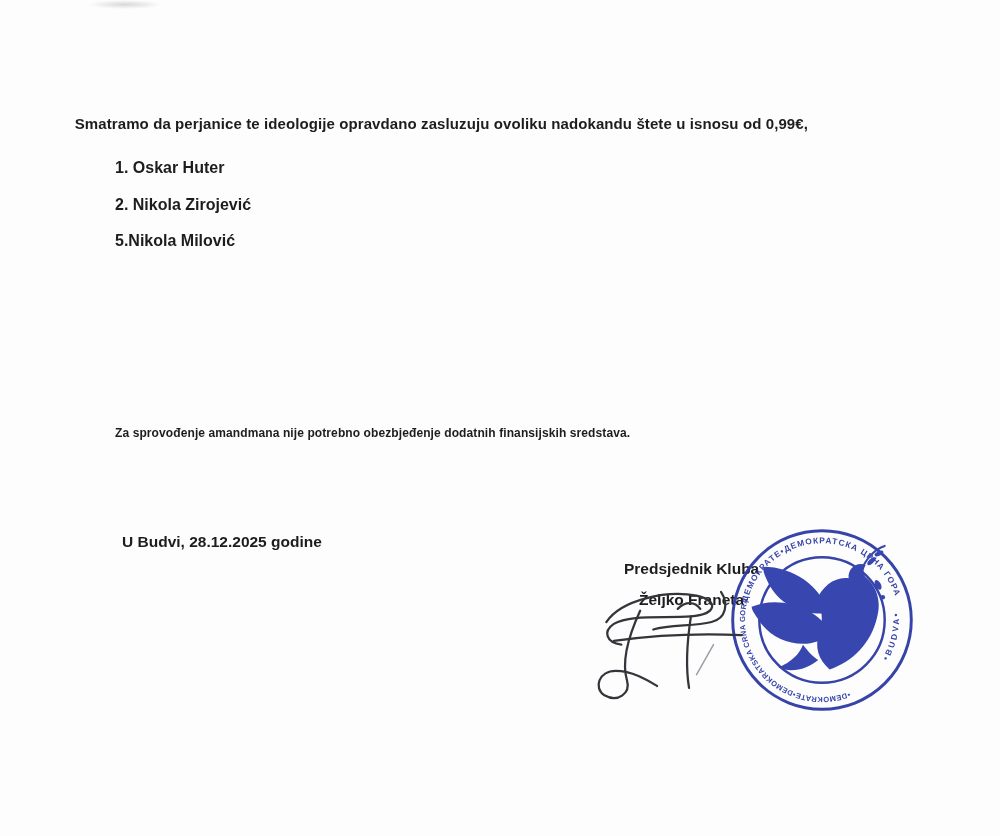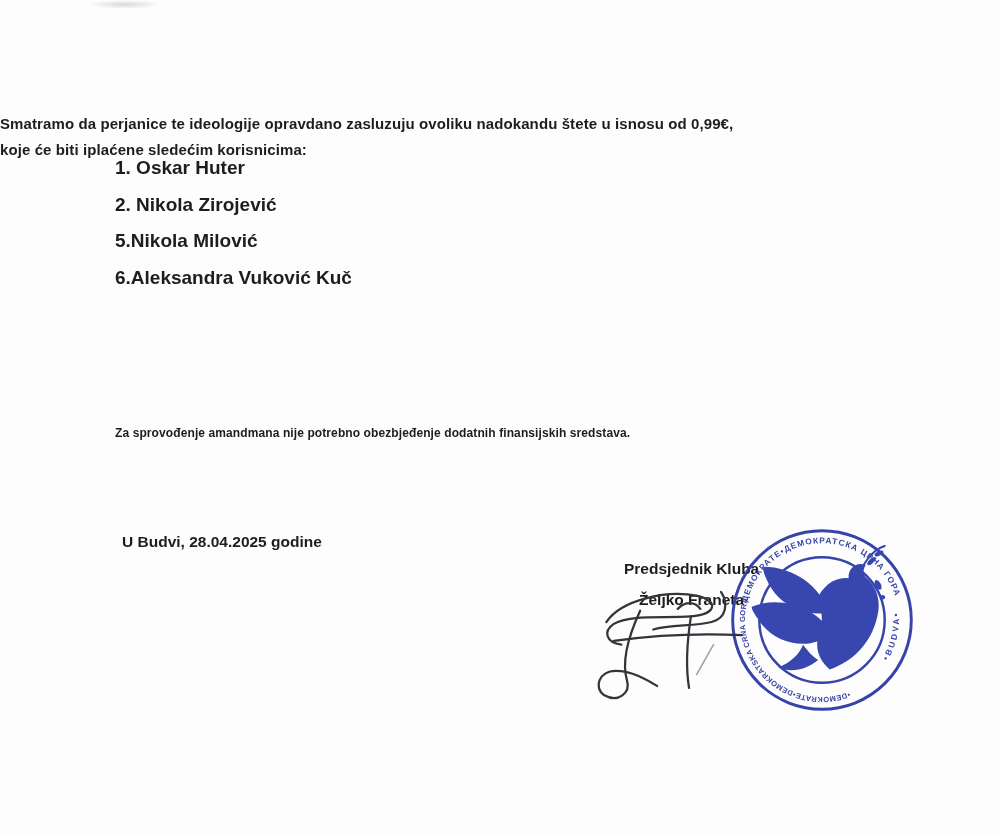--- a/index.html
+++ b/index.html
@@ -10,23 +10,23 @@
   }
   .page{position:absolute;inset:0;}
   .scan-smudge{
     position:absolute;left:88px;top:0;width:74px;height:9px;
     background:radial-gradient(ellipse at center, rgba(120,120,125,.28), rgba(120,120,125,0) 70%);
     pointer-events:none;
   }
   .doc-text{color:#1d1d1f;font-weight:700;}
   .intro{
     position:absolute;left:0;top:96px;width:808px;
-    text-align:left;font-size:15px;line-height:26px;letter-spacing:.1px;
+    text-align:right;font-size:15px;line-height:26px;letter-spacing:.1px;
   }
-  .beneficiaries{position:absolute;left:115px;top:156px;font-size:19px;}
+  .beneficiaries{position:absolute;left:115px;top:156px;font-size:16px;}
   .beneficiaries .list-item{height:36.7px;line-height:24px;}
   .note{position:absolute;left:115px;top:414px;width:800px;font-size:12px;letter-spacing:.1px;}
   .place-date{position:absolute;left:122px;top:533px;font-size:15.5px;}
   .sign-title{position:absolute;left:624px;top:528px;font-size:15.5px;margin-top:32px;}
   .sign-name{position:absolute;left:639px;top:562px;font-size:15.5px;margin-top:29px;}
   .signature-svg{position:absolute;left:580px;top:582px;width:188px;height:128px;z-index:3;}
   .stamp-svg{position:absolute;left:727px;top:525px;width:190px;height:190px;z-index:2;opacity:.95;}
   .stamp-text{font-family:"Liberation Sans", sans-serif;font-weight:700;fill:#2c3aa4;}
   .arc-top{font-size:8.8px;letter-spacing:1.1px;}
   .arc-bottom{font-size:7.9px;letter-spacing:.35px;}
@@ -34,33 +34,31 @@
 </style>
 </head>
 <body>
 
 <div class="page">
 
   <div class="scan-smudge"></div>
 
   <p class="intro doc-text">
     <span>Smatramo da perjanice te ideologije opravdano zasluzuju ovoliku nadokandu štete u isnosu od 0,99€,</span><br>
-    <span>koje će biti iplaćene sledećim korisnicima:</span>
   </p>
 
   <div class="beneficiaries doc-text">
     <div class="list-item">1. Oskar Huter</div>
     <div class="list-item">2. Nikola Zirojević</div>
     <div class="list-item">5.Nikola Milović</div>
-    <div class="list-item">6.Aleksandra Vuković Kuč</div>
   </div>
 
   <p class="note doc-text">Za sprovođenje amandmana nije potrebno obezbjeđenje dodatnih finansijskih sredstava.</p>
 
-  <div class="place-date doc-text">U Budvi, 28.04.2025 godine</div>
+  <div class="place-date doc-text">U Budvi, 28.12.2025 godine</div>
   <div class="sign-title doc-text">Predsjednik Kluba</div>
   <div class="sign-name doc-text">Željko Franeta</div>
 
   <svg class="stamp-svg" viewBox="0 0 200 200" aria-hidden="true">
     <g stroke="#2c3aa4" fill="none">
       <circle cx="100" cy="100" r="94" stroke-width="3.1"></circle>
       <circle cx="100" cy="100" r="66" stroke-width="2.6"></circle>
     </g>
     <defs>
       <path id="arcTop" d="M 20.8,83.2 A 81,81 0 0 1 179.2,83.2" fill="none"></path>

